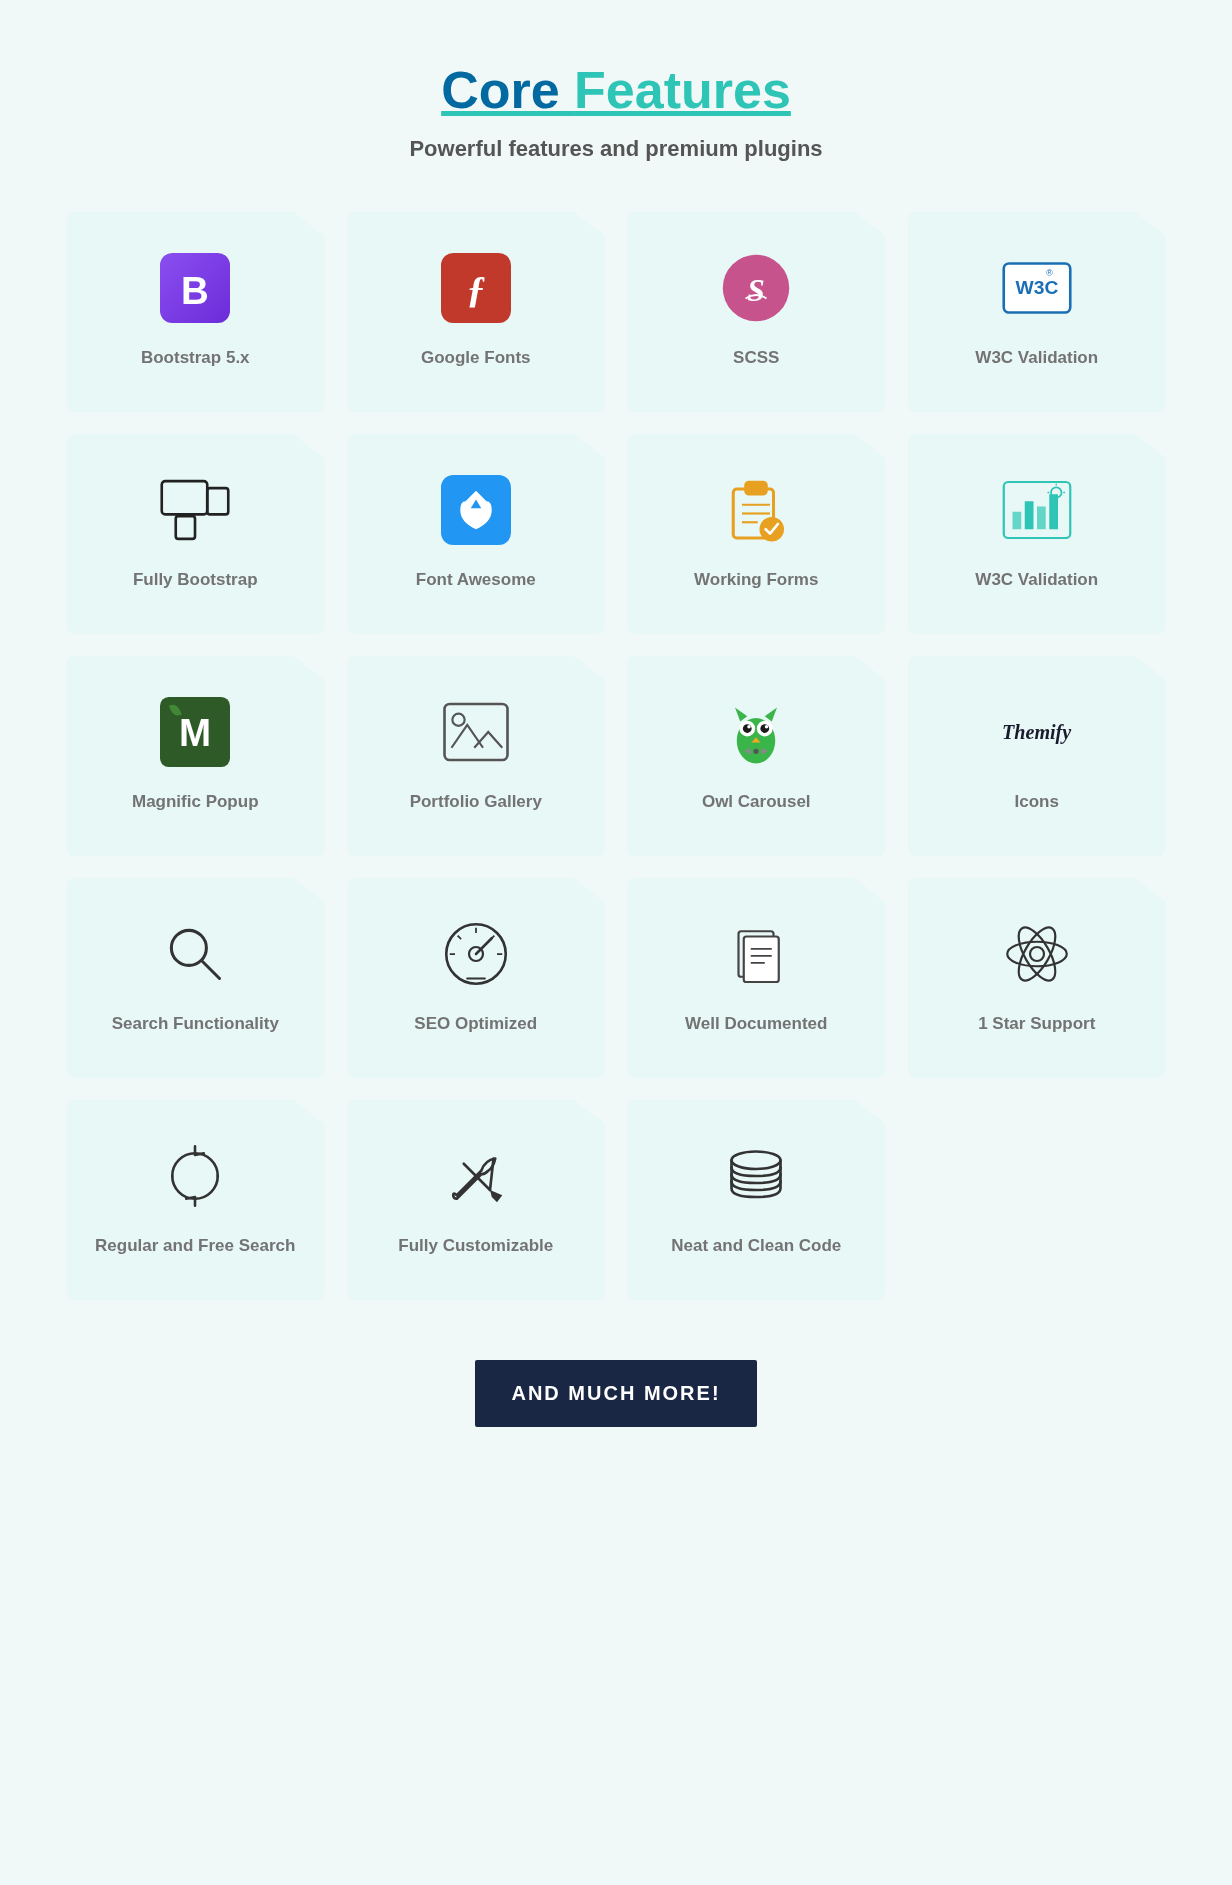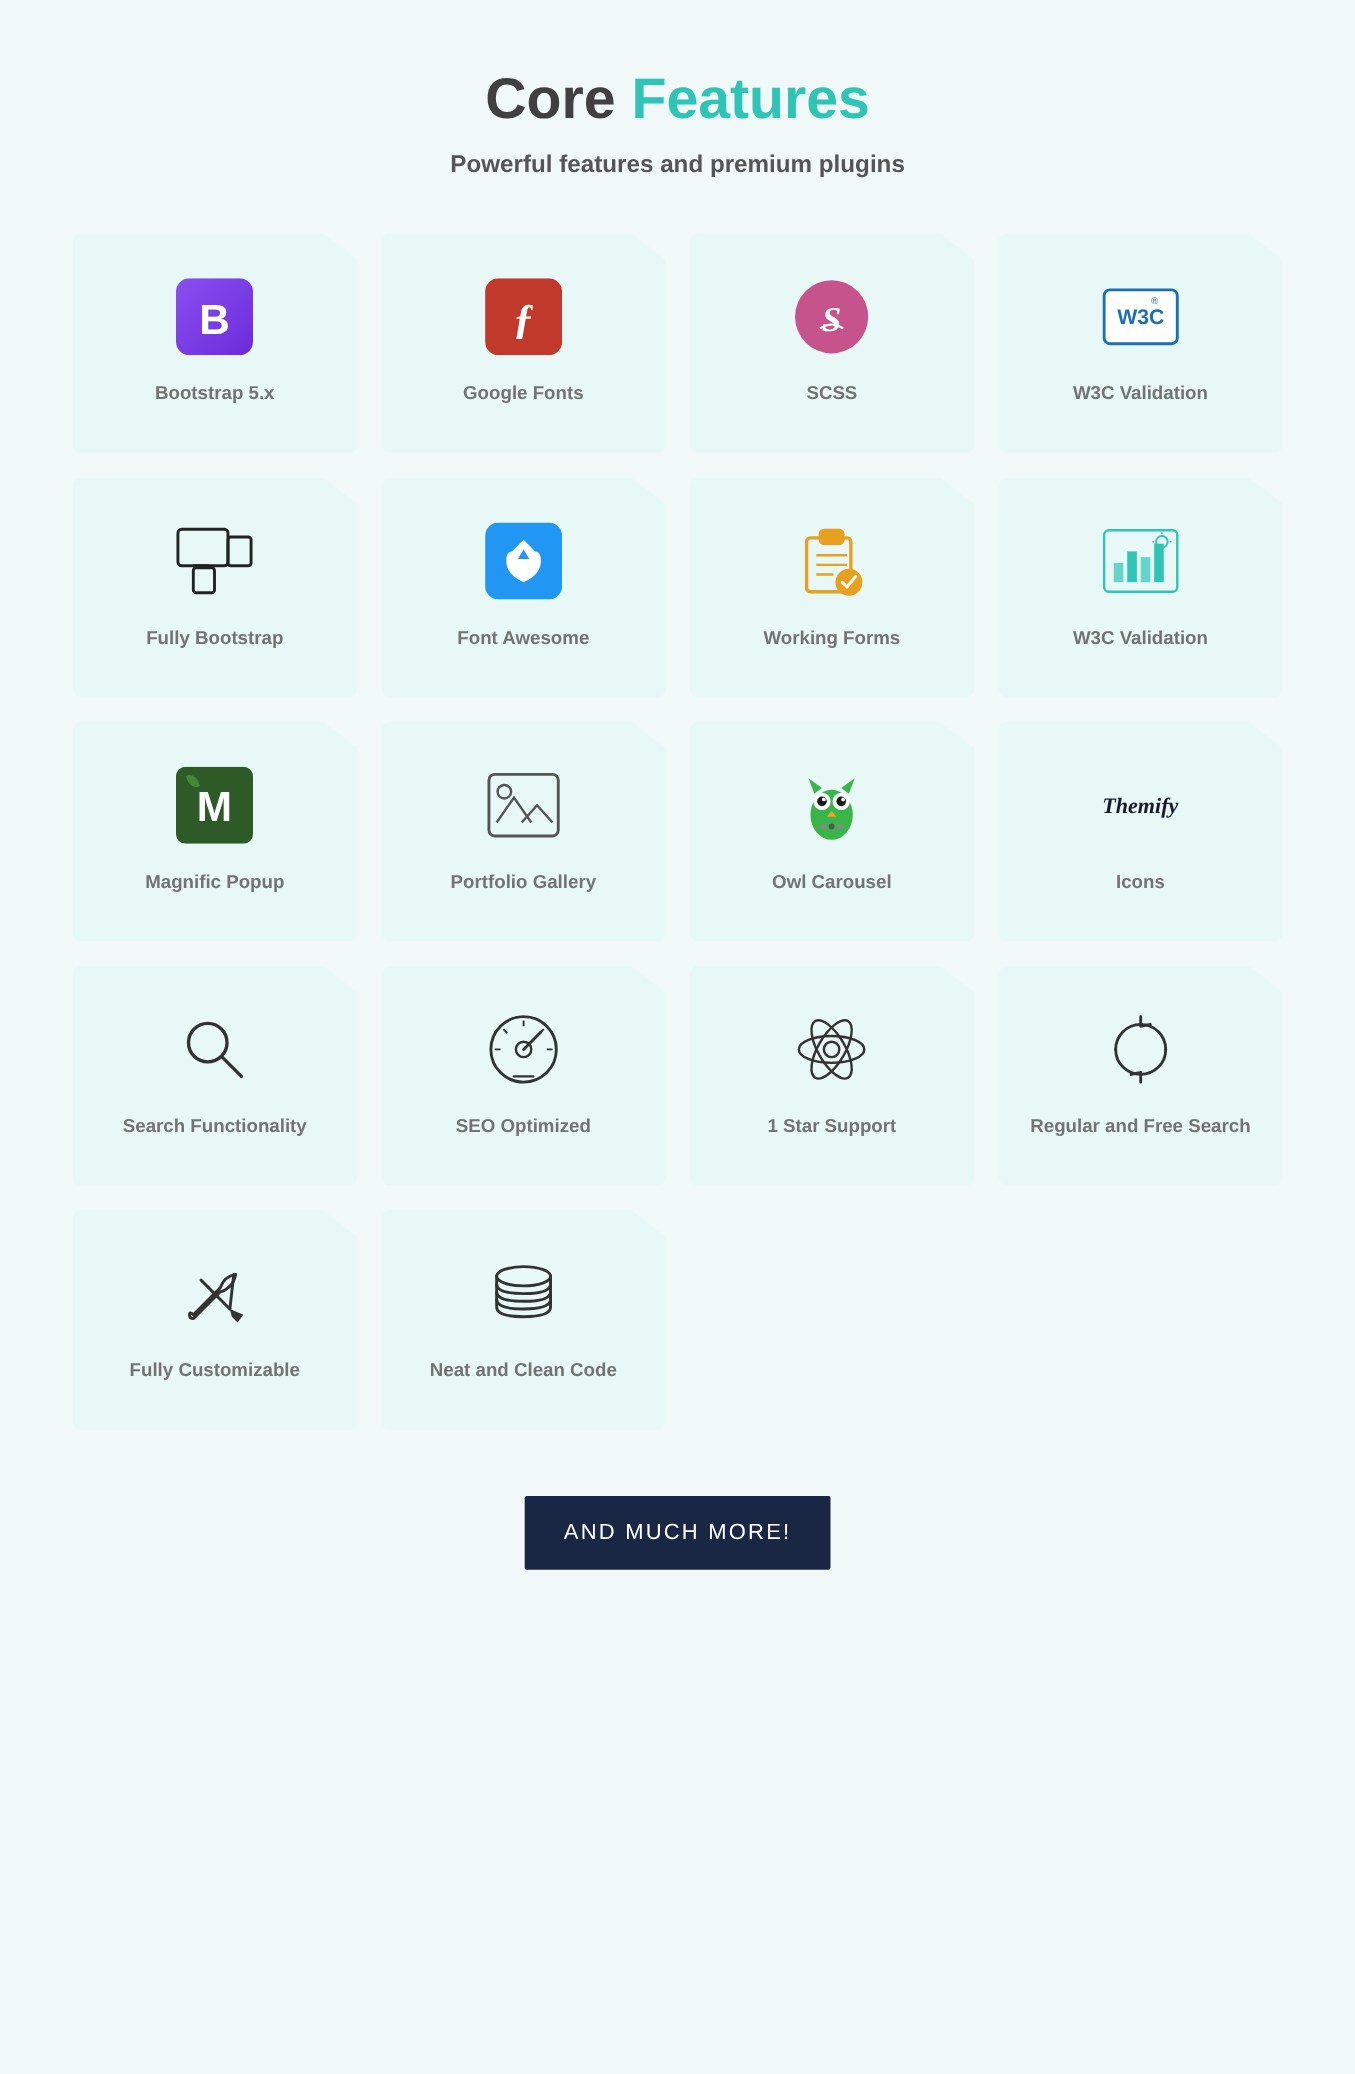--- a/index.html
+++ b/index.html
@@ -17,21 +17,22 @@
       text-align: center;
       margin-bottom: 50px;
     }
     .header h1 {
       font-size: 52px;
       font-weight: 900;
       color: #1a1a2e;
       margin-bottom: 16px;
     }
     .header h1 span {
-      color: #404040;
+      color: #0369a1;
+      text-decoration: underline;
       text-decoration-color: #2ec4b6;
     }
     .header p {
       font-size: 22px;
       color: #555;
       font-weight: 700;
     }
     .grid {
       display: grid;
       grid-template-columns: repeat(4, 1fr);
@@ -69,21 +70,21 @@
       text-align: center;
       line-height: 1.4;
     }
     .btn-more {
       margin-top: 60px;
       background: #1a2744;
       color: #fff;
       border: none;
       padding: 22px 36px;
       font-size: 20px;
-      font-weight: 400;
+      font-weight: 700;
       letter-spacing: 2px;
       cursor: pointer;
       text-transform: uppercase;
       border-radius: 2px;
     }
   </style>
 </head>
 <body>
 
 <div class="header">
@@ -289,20 +290,35 @@
         <line x1="40" y1="10" x2="40" y2="16" stroke="#333" stroke-width="2"></line>
         <line x1="19" y1="19" x2="23" y2="23" stroke="#333" stroke-width="2"></line>
         <line x1="61" y1="19" x2="57" y2="23" stroke="#333" stroke-width="2"></line>
 
         <line x1="30" y1="68" x2="50" y2="68" stroke="#333" stroke-width="2.5" stroke-linecap="round"></line>
       </svg>
     </div>
     <span class="card-label">SEO Optimized</span>
   </div>
 
+  <div class="card">
+    <div class="card-icon">
+      <svg viewBox="0 0 80 80" xmlns="http://www.w3.org/2000/svg" fill="none">
+
+        <rect x="20" y="14" width="40" height="52" rx="3" stroke="#444" stroke-width="2.5" fill="#e8f8f6"></rect>
+
+        <rect x="26" y="20" width="40" height="52" rx="3" stroke="#444" stroke-width="2.5" fill="white"></rect>
+
+        <line x1="34" y1="34" x2="58" y2="34" stroke="#444" stroke-width="2"></line>
+        <line x1="34" y1="42" x2="58" y2="42" stroke="#444" stroke-width="2"></line>
+        <line x1="34" y1="50" x2="50" y2="50" stroke="#444" stroke-width="2"></line>
+      </svg>
+    </div>
+    <span class="card-label">Well Documented</span>
+  </div>
 
   <div class="card">
     <div class="card-icon">
       <svg viewBox="0 0 80 80" xmlns="http://www.w3.org/2000/svg" fill="none">
 
         <circle cx="40" cy="40" r="8" stroke="#333" stroke-width="2.5"></circle>
 
         <ellipse cx="40" cy="40" rx="34" ry="14" stroke="#333" stroke-width="2.5"></ellipse>
         <ellipse cx="40" cy="40" rx="34" ry="14" stroke="#333" stroke-width="2.5" transform="rotate(60 40 40)"></ellipse>
         <ellipse cx="40" cy="40" rx="34" ry="14" stroke="#333" stroke-width="2.5" transform="rotate(120 40 40)"></ellipse>

